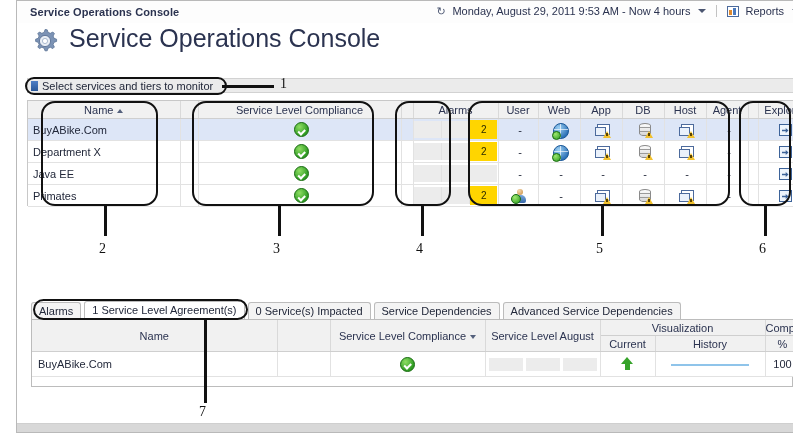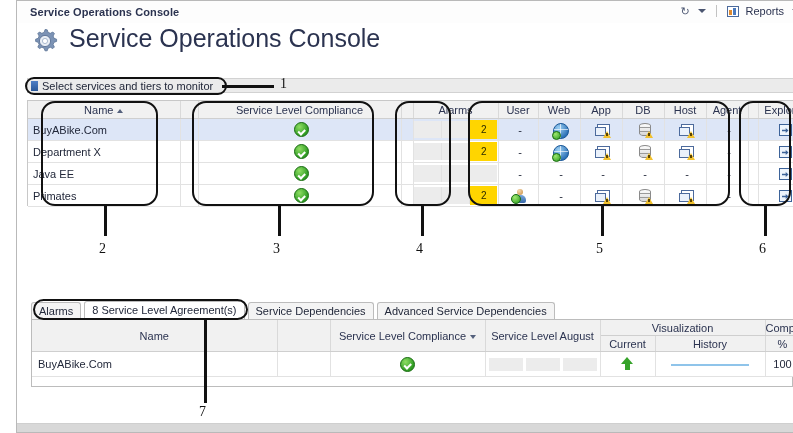--- a/index.html
+++ b/index.html
@@ -236,20 +236,21 @@
 </style>
 </head>
 <body>
 
 <div class="page-frame">
 
   <div class="topbar">
     <div class="topbar-title">Service Operations Console</div>
     <div class="topbar-right">
       <span class="tb-clock">↻</span>
+      <span>Monday, August 29, 2011 9:53 AM - Now 4 hours</span>
       <span class="caret-dn"></span>
       <span class="tb-sep"></span>
       <span class="rep-icon"></span>
       <span>Reports</span>
       <span class="caret-dn"></span>
     </div>
   </div>
 
   <div class="pagehead">
     <svg class="gear" viewBox="0 0 28 28">
@@ -416,21 +417,22 @@
   <div class="oval" style="left:451px;top:100px;width:262px;height:105px;"></div>
   <div class="lead" style="left:584px;top:203px;width:2.5px;height:32px;"></div>
   <div class="cnum" style="left:579px;top:240px;">5</div>
 
   <div class="oval" style="left:722px;top:100px;width:52px;height:105px;"></div>
   <div class="lead" style="left:747px;top:203px;width:2.5px;height:32px;"></div>
   <div class="cnum" style="left:742px;top:240px;">6</div>
 
   <div class="tabs">
     <div class="tab">Alarms</div>
-    <div class="tab active">8 Service Level Agreement(s)</div>
+    <div class="tab active">1 Service Level Agreement(s)</div>
+    <div class="tab">0 Service(s) Impacted</div>
     <div class="tab">Service Dependencies</div>
     <div class="tab">Advanced Service Dependencies</div>
   </div>
 
   <div class="botpanel">
     <table class="b">
       <colgroup>
         <col style="width:245px">
           <col style="width:53px">
           <col style="width:155px">

